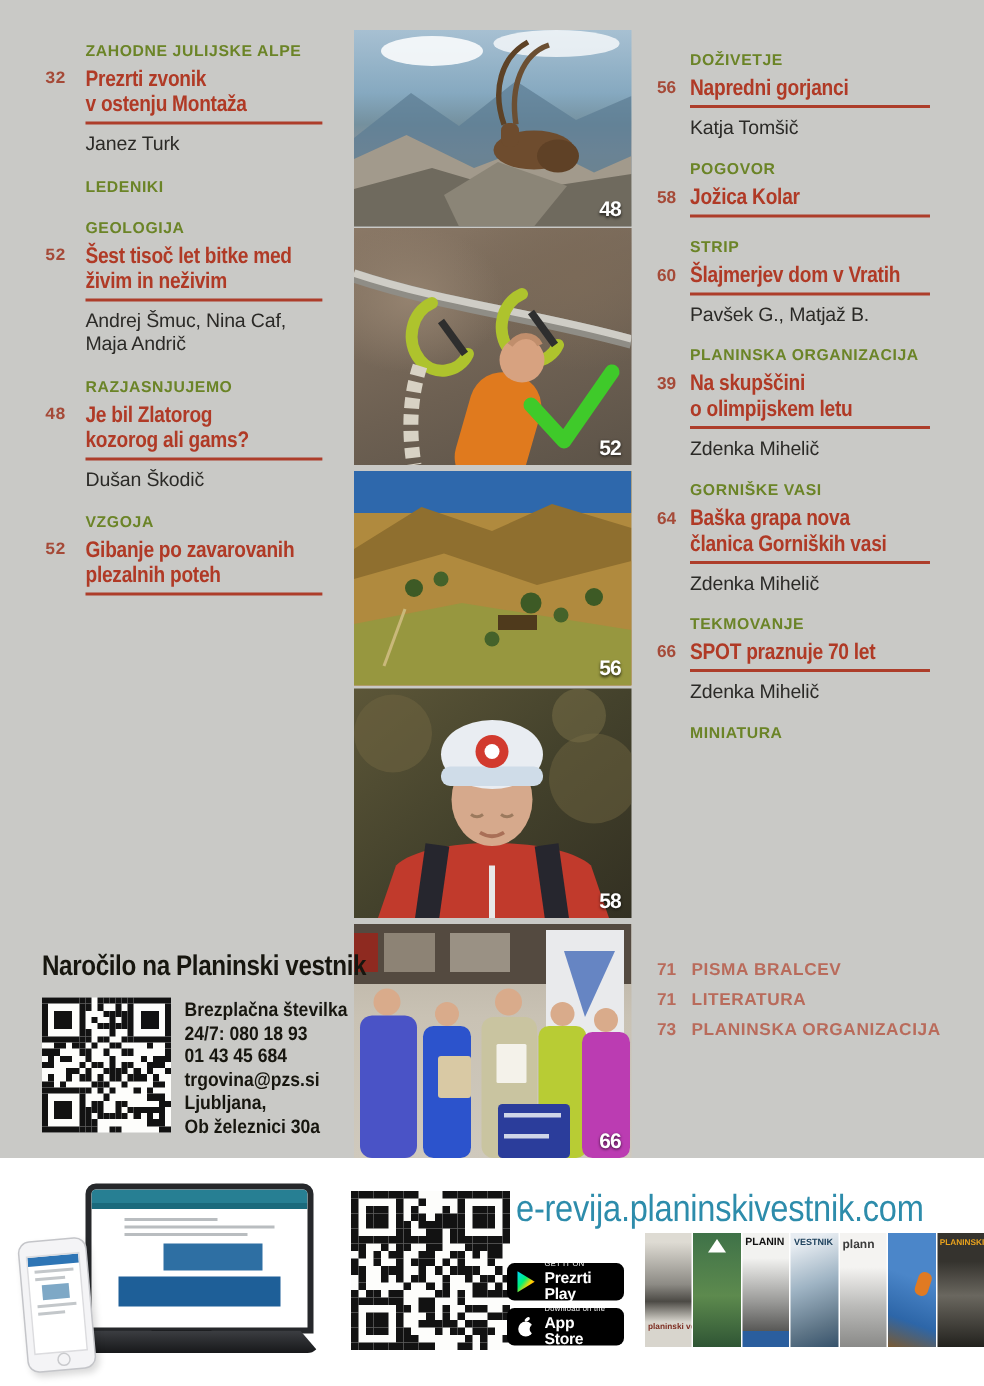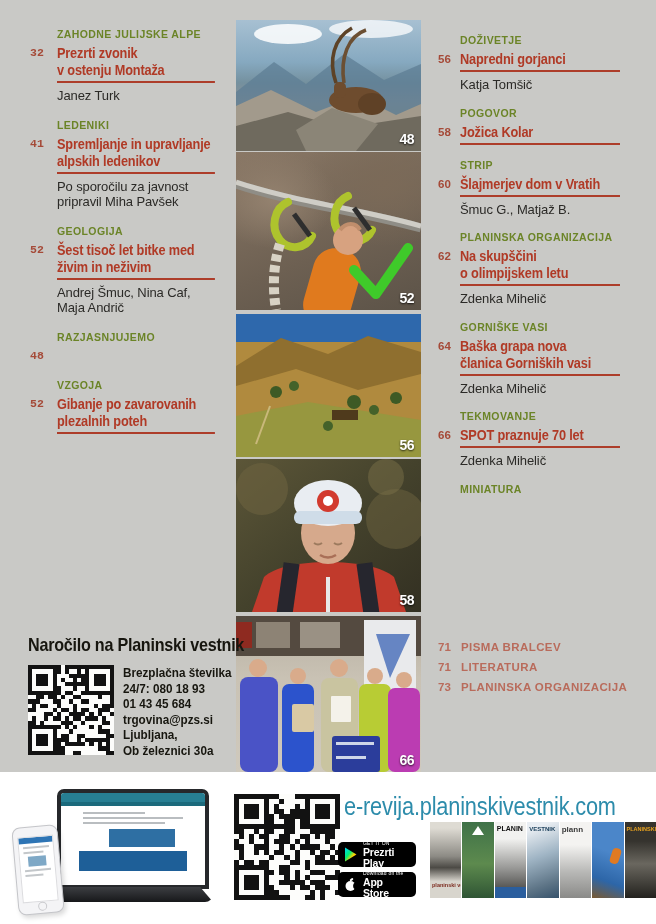--- a/index.html
+++ b/index.html
@@ -156,46 +156,42 @@
       <div class="num">32</div>
       <div class="body">
         <div class="title">Prezrti zvonik
 v ostenju Montaža</div>
         <div class="auth">Janez Turk</div>
       </div>
     </div>
   </div>
   <div class="entry">
     <div class="cat">LEDENIKI</div>
-    <div class="erow">
-      <div class="num">41</div>
-      <div class="body">
-        <div class="title">Spremljanje in upravljanje
-alpskih ledenikov</div>
-        <div class="auth">Po sporočilu za javnost
-pripravil Miha Pavšek</div>
-      </div>
-    </div>
   </div>
   <div class="entry">
     <div class="cat">GEOLOGIJA</div>
     <div class="erow">
       <div class="num">52</div>
       <div class="body">
         <div class="title">Šest tisoč let bitke med
 živim in neživim</div>
         <div class="auth">Andrej Šmuc, Nina Caf,
 Maja Andrič</div>
       </div>
     </div>
   </div>
   <div class="entry">
     <div class="cat">RAZJASNJUJEMO</div>
     <div class="erow">
       <div class="num">48</div>
+      <div class="body">
+        <div class="title">Je bil Zlatorog
+kozorog ali gams?</div>
+        <div class="auth">Dušan Škodič</div>
+      </div>
     </div>
   </div>
   <div class="entry">
     <div class="cat">VZGOJA</div>
     <div class="erow">
       <div class="num">52</div>
       <div class="body">
         <div class="title">Gibanje po zavarovanih
 plezalnih poteh</div>
       </div>
@@ -222,28 +218,28 @@
         <div class="title">Jožica Kolar</div>
       </div>
     </div>
   </div>
   <div class="entry">
     <div class="cat">STRIP</div>
     <div class="erow">
       <div class="num">60</div>
       <div class="body">
         <div class="title">Šlajmerjev dom v Vratih</div>
-        <div class="auth">Šmuc G., Matjaž B.</div>
+        <div class="auth">Pavšek G., Matjaž B.</div>
       </div>
     </div>
   </div>
   <div class="entry">
     <div class="cat">PLANINSKA ORGANIZACIJA</div>
     <div class="erow">
-      <div class="num">62</div>
+      <div class="num">39</div>
       <div class="body">
         <div class="title">Na skupščini
 o olimpijskem letu</div>
         <div class="auth">Zdenka Mihelič</div>
       </div>
     </div>
   </div>
   <div class="entry">
     <div class="cat">GORNIŠKE VASI</div>
     <div class="erow">

